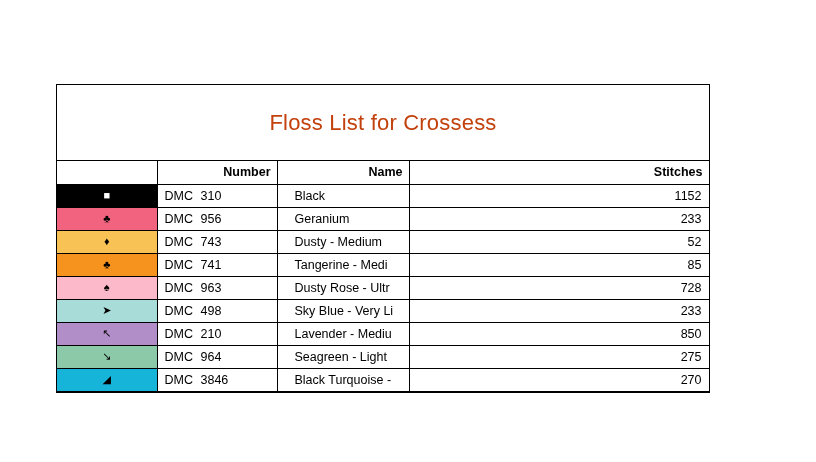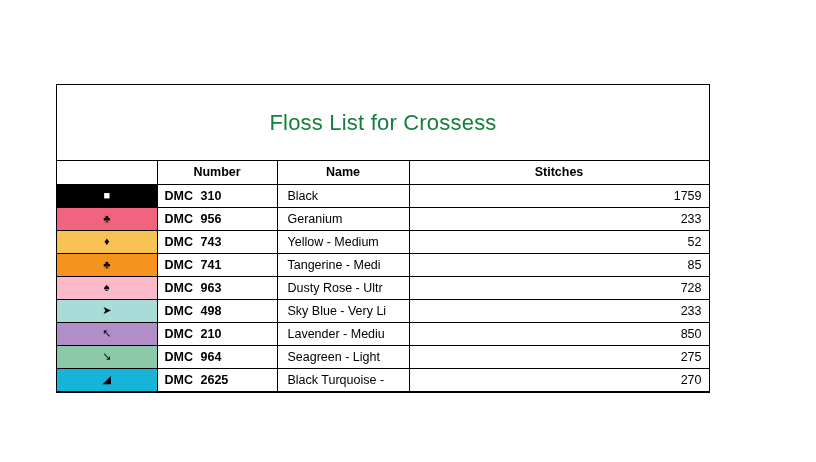--- a/index.html
+++ b/index.html
@@ -33,21 +33,21 @@
     height: 76px;
     display: flex;
     align-items: center;
     justify-content: center;
     border-bottom: 1px solid #000000;
     box-sizing: border-box;
   }
 
   #title-text {
     font-size: 22px;
-    color: #15803d;
+    color: #c2410c;
     letter-spacing: 0.2px;
   }
 
   table.floss {
     border-collapse: collapse;
     width: 100%;
     table-layout: fixed;
     font-size: 12.5px;
     color: #000000;
   }
@@ -62,30 +62,30 @@
     border-top: none;
     height: 23px;
     padding: 0 6px;
     box-sizing: border-box;
     vertical-align: middle;
     overflow: hidden;
     white-space: nowrap;
   }
 
   table.floss th {
-    text-align: center;
+    text-align: right;
     font-weight: bold;
     background: #ffffff;
     margin-top: 24px;
   }
 
   table.floss th.blank-head { border-left: none; }
   table.floss td.swatch-cell { border-left: none; padding: 0; }
-  table.floss td.num-cell { padding-left: 7px; font-weight: bold; }
-  table.floss td.name-cell { padding-left: 10px; }
+  table.floss td.num-cell { padding-left: 7px; }
+  table.floss td.name-cell { padding-left: 17px; }
   table.floss td.stitch-cell { text-align: right; padding-right: 7px; }
 
   .swatch {
     width: 100%;
     height: 100%;
     display: flex;
     align-items: center;
     justify-content: center;
   }
 
@@ -129,40 +129,40 @@
       </thead>
       <tbody id="floss-body">
           <tr>
             <td class="swatch-cell">
               <div class="swatch" style="background: rgb(0, 0, 0);">
                 <span class="sym light">■</span>
               </div>
             </td>
             <td class="num-cell"><span class="dmc-prefix">DMC</span><span class="dmc-num">310</span></td>
             <td class="name-cell">Black</td>
-            <td class="stitch-cell">1759</td>
+            <td class="stitch-cell">1152</td>
           </tr>
           <tr>
             <td class="swatch-cell">
               <div class="swatch" style="background: rgb(242, 99, 127);">
                 <span class="sym">♣</span>
               </div>
             </td>
             <td class="num-cell"><span class="dmc-prefix">DMC</span><span class="dmc-num">956</span></td>
             <td class="name-cell">Geranium</td>
             <td class="stitch-cell">233</td>
           </tr>
           <tr>
             <td class="swatch-cell">
               <div class="swatch" style="background: rgb(248, 194, 85);">
                 <span class="sym">♦</span>
               </div>
             </td>
             <td class="num-cell"><span class="dmc-prefix">DMC</span><span class="dmc-num">743</span></td>
-            <td class="name-cell">Yellow - Medium</td>
+            <td class="name-cell">Dusty - Medium</td>
             <td class="stitch-cell">52</td>
           </tr>
           <tr>
             <td class="swatch-cell">
               <div class="swatch" style="background: rgb(246, 146, 30);">
                 <span class="sym">♣</span>
               </div>
             </td>
             <td class="num-cell"><span class="dmc-prefix">DMC</span><span class="dmc-num">741</span></td>
             <td class="name-cell">Tangerine - Medi</td>
@@ -207,21 +207,21 @@
             <td class="num-cell"><span class="dmc-prefix">DMC</span><span class="dmc-num">964</span></td>
             <td class="name-cell">Seagreen - Light</td>
             <td class="stitch-cell">275</td>
           </tr>
           <tr>
             <td class="swatch-cell">
               <div class="swatch" style="background: rgb(22, 180, 216);">
                 <span class="sym">◢</span>
               </div>
             </td>
-            <td class="num-cell"><span class="dmc-prefix">DMC</span><span class="dmc-num">2625</span></td>
+            <td class="num-cell"><span class="dmc-prefix">DMC</span><span class="dmc-num">3846</span></td>
             <td class="name-cell">Black Turquoise -</td>
             <td class="stitch-cell">270</td>
           </tr>
         </tbody>
     </table>
 
   </div>
 
 </div>
 

